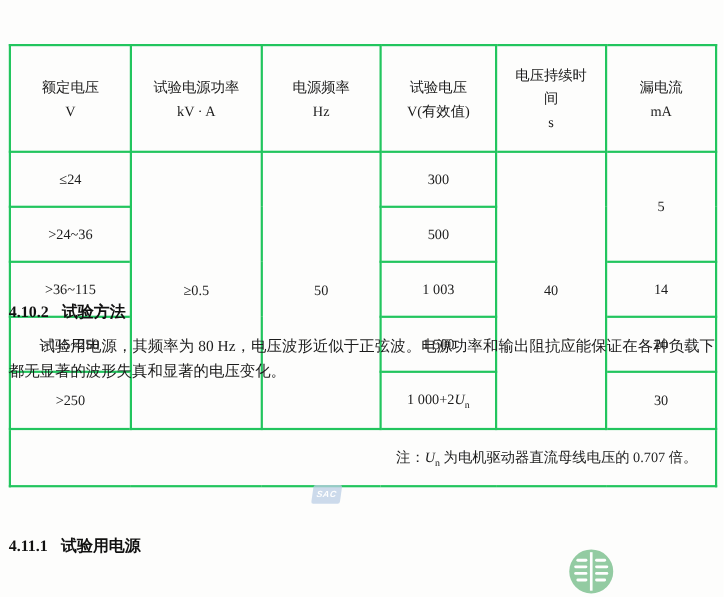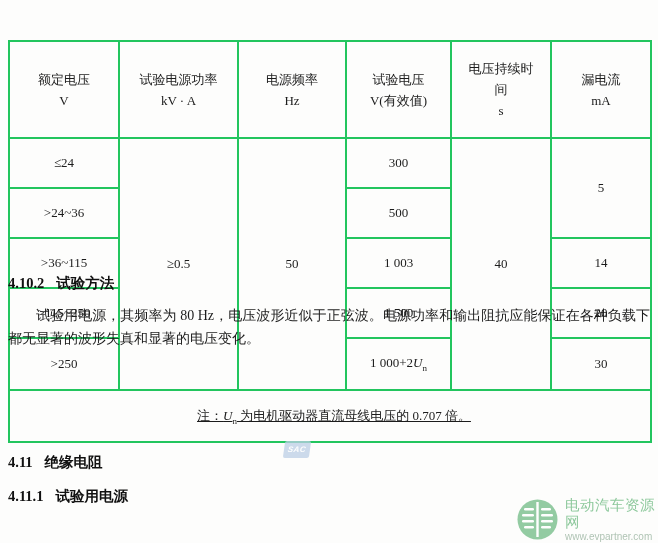--- a/index.html
+++ b/index.html
@@ -27,21 +27,21 @@
     border:2px solid #22c55e;
     text-align:center; vertical-align:middle;
     font-size:13px; font-weight:normal; color:#1c1c1c;
     padding:16px;
   }
   table.spec thead th { height:55px; line-height:21px; }
   table.spec tbody td { height:24px; }
   table.spec td sub, table.spec td i { font-size:9px; }
   table.spec td i { font-style:italic; font-size:13px; }
   tr.note-row td {
-    text-align:center; padding-left:24px; height:25px; font-size:13px;text-decoration:underline;
+    text-align:right; padding-left:24px; height:25px; font-size:13px;
   }
   tr.note-row i { font-style:italic; }
 
   .heading {
     position:absolute; left:8px; font-size:14.5px; font-weight:bold; color:#111;
     white-space:nowrap;
   }
   .heading .h-num { margin-right:12px;font-family:Liberation Serif, serif; }
   .para {
     position:absolute; left:8px; width:642px;
@@ -150,23 +150,20 @@
     <span class="h-num">4.10.2</span><span>试验方法</span>
   </div>
 
   <div class="para" style="top:304px;">试验用电源，其频率为 80 Hz，电压波形近似于正弦波。电源功率和输出阻抗应能保证在各种负载下都无显著的波形失真和显著的电压变化。</div>
 
 
   <div class="wm-sac">
     <span>SAC</span>
   </div>
 
-  <div class="heading" style="top:453px;">
-    <span class="h-num">4.11</span><span>绝缘电阻</span>
-  </div>
 
   <div class="heading" style="top:487px;">
     <span class="h-num">4.11.1</span><span>试验用电源</span>
   </div>
 
 
   <div class="ev-logo-wrap">
     <svg class="ev-logo-circle" viewBox="0 0 41 41">
       <circle cx="20.5" cy="20.5" r="20" fill="#8bc79b"></circle>
       <rect x="19.3" y="3" width="2.4" height="35" fill="#ffffff"></rect>
@@ -174,19 +171,15 @@
         <rect x="7" y="9" width="10" height="2.6" rx="1.3"></rect>
         <rect x="5" y="15" width="12" height="2.6" rx="1.3"></rect>
         <rect x="5" y="21" width="12" height="2.6" rx="1.3"></rect>
         <rect x="7" y="27" width="10" height="2.6" rx="1.3"></rect>
         <rect x="24" y="9" width="10" height="2.6" rx="1.3"></rect>
         <rect x="24" y="15" width="12" height="2.6" rx="1.3"></rect>
         <rect x="24" y="21" width="12" height="2.6" rx="1.3"></rect>
         <rect x="24" y="27" width="10" height="2.6" rx="1.3"></rect>
       </g>
     </svg>
-    <div class="ev-text">
-      <div class="ev-name" style="color:#84c494;">电动汽车资源网</div>
-      <div class="ev-url" style="color:#a9bfae;">www.evpartner.com</div>
-    </div>
   </div>
 
 </div>
 
 </body></html>

